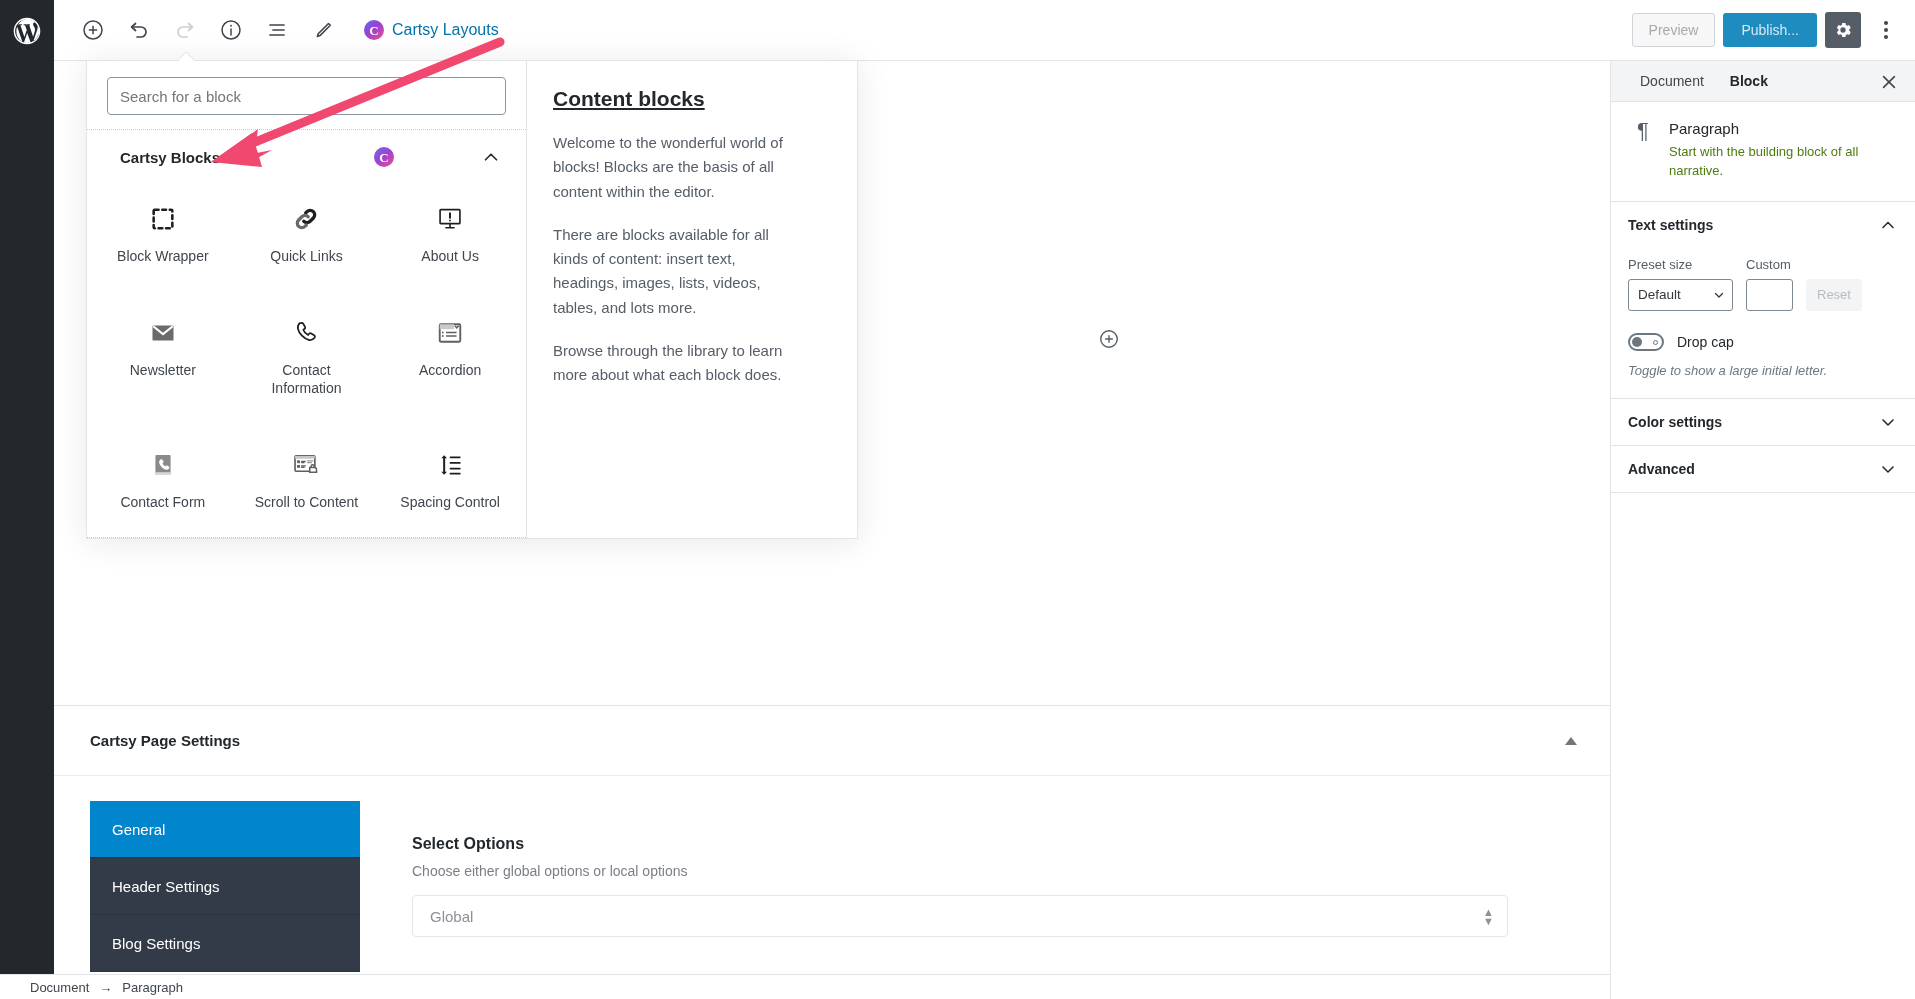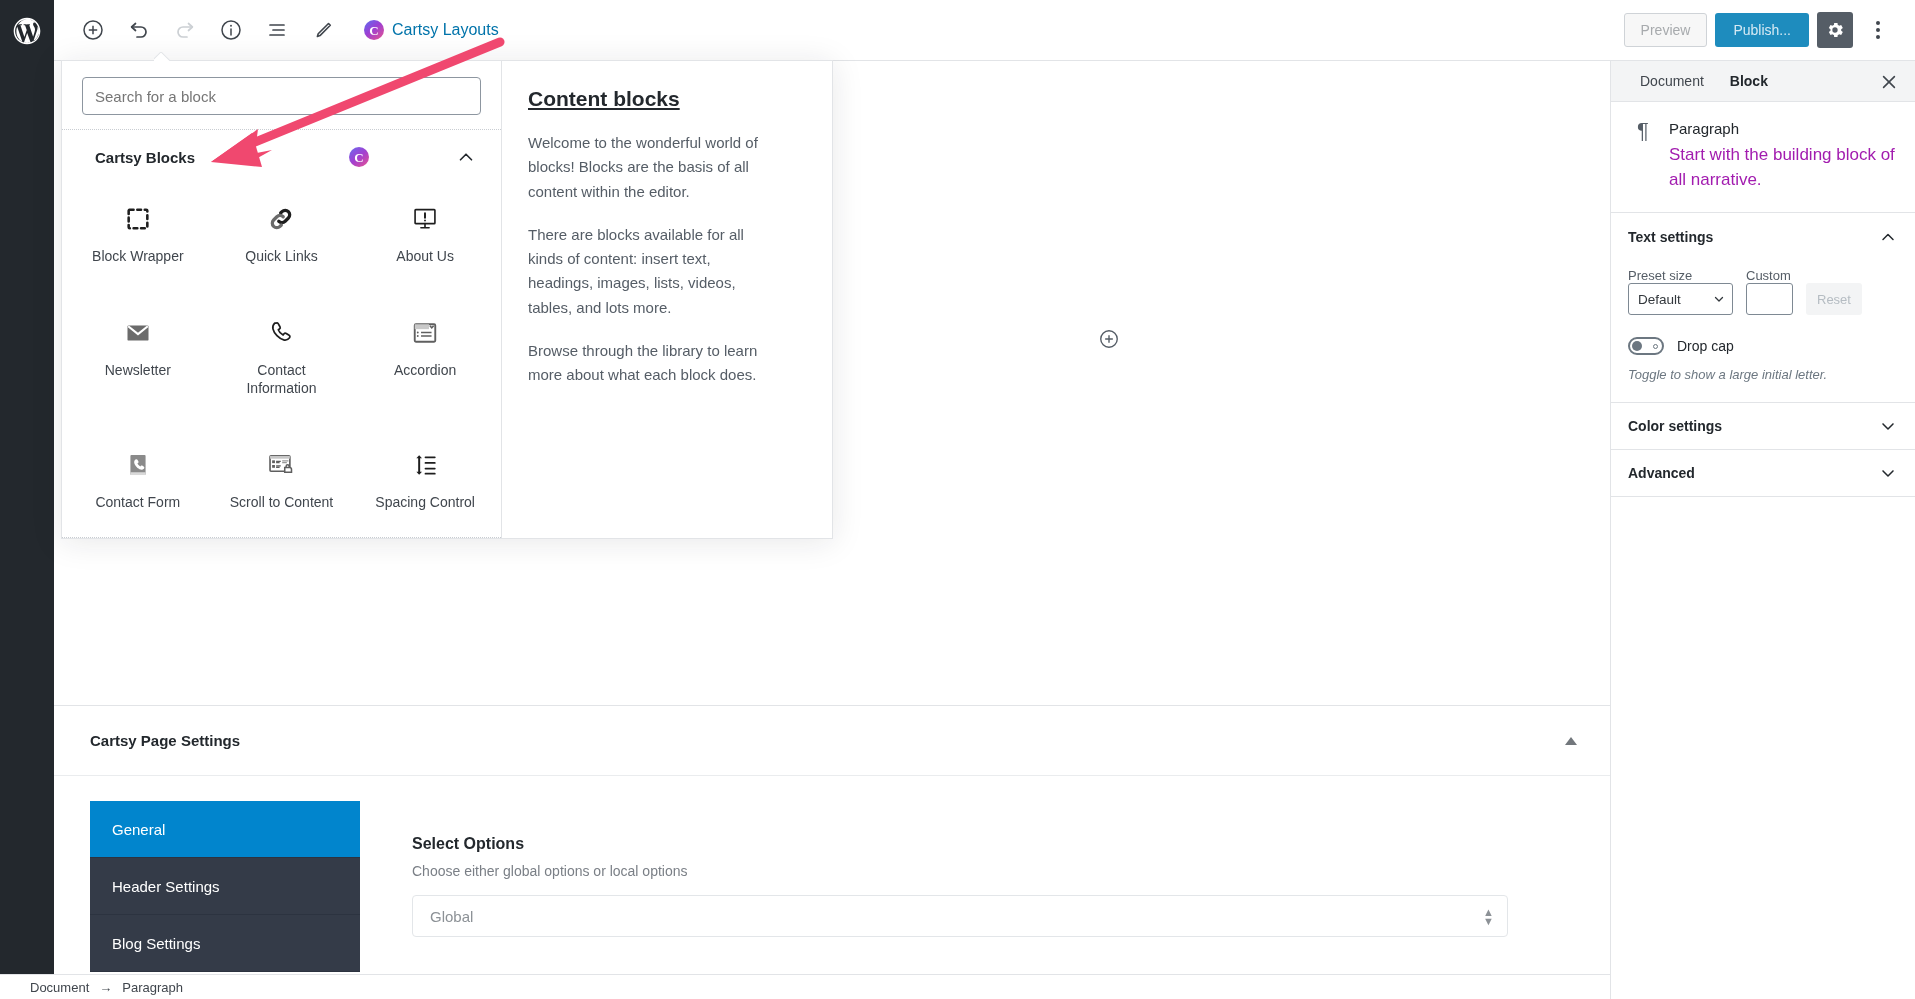--- a/index.html
+++ b/index.html
@@ -39,21 +39,21 @@
     font-size: 16px; color: #0073aa; cursor: pointer;
   }
   .cartsy-mark {
     width: 20px; height: 20px; border-radius: 50%;
     background: linear-gradient(140deg, #5b6ff0 0%, #9b3fd4 45%, #e8538f 100%);
     display: flex; align-items: center; justify-content: center;
     font-size: 13px; color: #fff; font-weight: 700; line-height: 1;
     font-family: "Liberation Serif", serif;
   }
   .tb-right {
-    margin-left: auto; display: flex; align-items: center; gap: 8px; padding-right: 20px;
+    margin-left: auto; display: flex; align-items: center; gap: 8px; padding-right: 12px;
   }
   .btn-preview {
     height: 34px; padding: 0 16px; border: 1px solid #cfd3d7; background: #f7f7f7;
     color: #a7aaad; font-size: 14px; border-radius: 3px; cursor: pointer;
   }
   .btn-publish {
     height: 34px; padding: 0 18px; border: none; background: #1e8cbe;
     color: #d7eaf4; font-size: 14px; border-radius: 3px; cursor: pointer;
   }
   .btn-gear {
@@ -62,21 +62,21 @@
   }
   .btn-kebab {
     width: 34px; height: 36px; border: none; background: transparent; color: #40464d;
     cursor: pointer; display: flex; flex-direction: column; align-items: center;
     justify-content: center; gap: 3px;
   }
   .kdot { width: 4px; height: 4px; border-radius: 50%; background: #40464d; }
 
   
   .inserter {
-    position: absolute; left: 61px; top: 60px; width: 772px; height: 479px;
+    position: absolute; left: 86px; top: 60px; width: 772px; height: 479px;
     background: #fff; border: 1px solid #e2e4e7;
     box-shadow: 0 3px 30px rgba(25,30,35,0.1);
     display: flex; z-index: 40;
   }
   .ins-caret {
     position: absolute; left: 92px; top: -9px; width: 16px; height: 9px; overflow: hidden;
   }
   .ins-caret:before {
     content:""; position:absolute; left:0; top:2px; width:13px; height:13px;
     background:#fff; border-left:1px solid #e2e4e7; border-top:1px solid #e2e4e7;
@@ -195,31 +195,31 @@
   .sb-close {
     position: absolute; right: 10px; top: 5px; width: 32px; height: 32px; border: none;
     background: transparent; cursor: pointer; color: #40464d;
     display: flex; align-items: center; justify-content: center; font-size: 19px;
   }
   .sb-blockcard {
     display: flex; gap: 14px; padding: 18px 20px 20px 20px; border-bottom: 1px solid #e2e4e7;
   }
   .sb-blockicon { width: 24px; flex-shrink: 0; color: #555d66; font-size: 22px; line-height: 22px; text-align: center; }
   .sb-blocktitle { font-size: 15px; color: #23282d; margin-bottom: 6px; }
-  .sb-blockdesc { font-size: 17px; color: #a21caf; line-height: 1.45; }
+  .sb-blockdesc { font-size: 13px; color: #4d7c0f; line-height: 1.45; }
   .sb-section-head {
     height: 47px; display: flex; align-items: center; padding: 0 17px;
     cursor: pointer; border-bottom: 1px solid #e2e4e7; background: #fff;
   }
   .sb-section-head.noborder { border-bottom: none; }
   .sb-section-title { font-size: 14px; font-weight: 700; color: #23282d; }
   .sb-section-chev { margin-left: auto; color: #23282d; display: flex; }
   .sb-section-body { padding: 8px 17px 18px 17px; border-bottom: 1px solid #e2e4e7; }
   .fs-row { display: flex; gap: 13px; align-items: flex-end; }
-  .fs-col-label { font-size: 13px; color: #555d66; margin-bottom: 0; display: block; }
+  .fs-col-label { font-size: 13px; color: #555d66; margin-bottom: 7px; display: block; }
   .fs-preset { position: relative; width: 105px; }
   .fs-select {
     width: 105px; height: 32px; border: 1px solid #7e8993; border-radius: 3px;
     background: #fff; padding: 0 24px 0 9px; font-size: 13.5px; color: #32373c;
     appearance: none; outline: none; cursor: pointer;
     font-family: "Liberation Sans", sans-serif;
   }
   .fs-select-chev { position: absolute; right: 7px; top: 9px; pointer-events: none; color: #32373c; }
   .fs-custom { width: 47px; }
   .fs-input {

